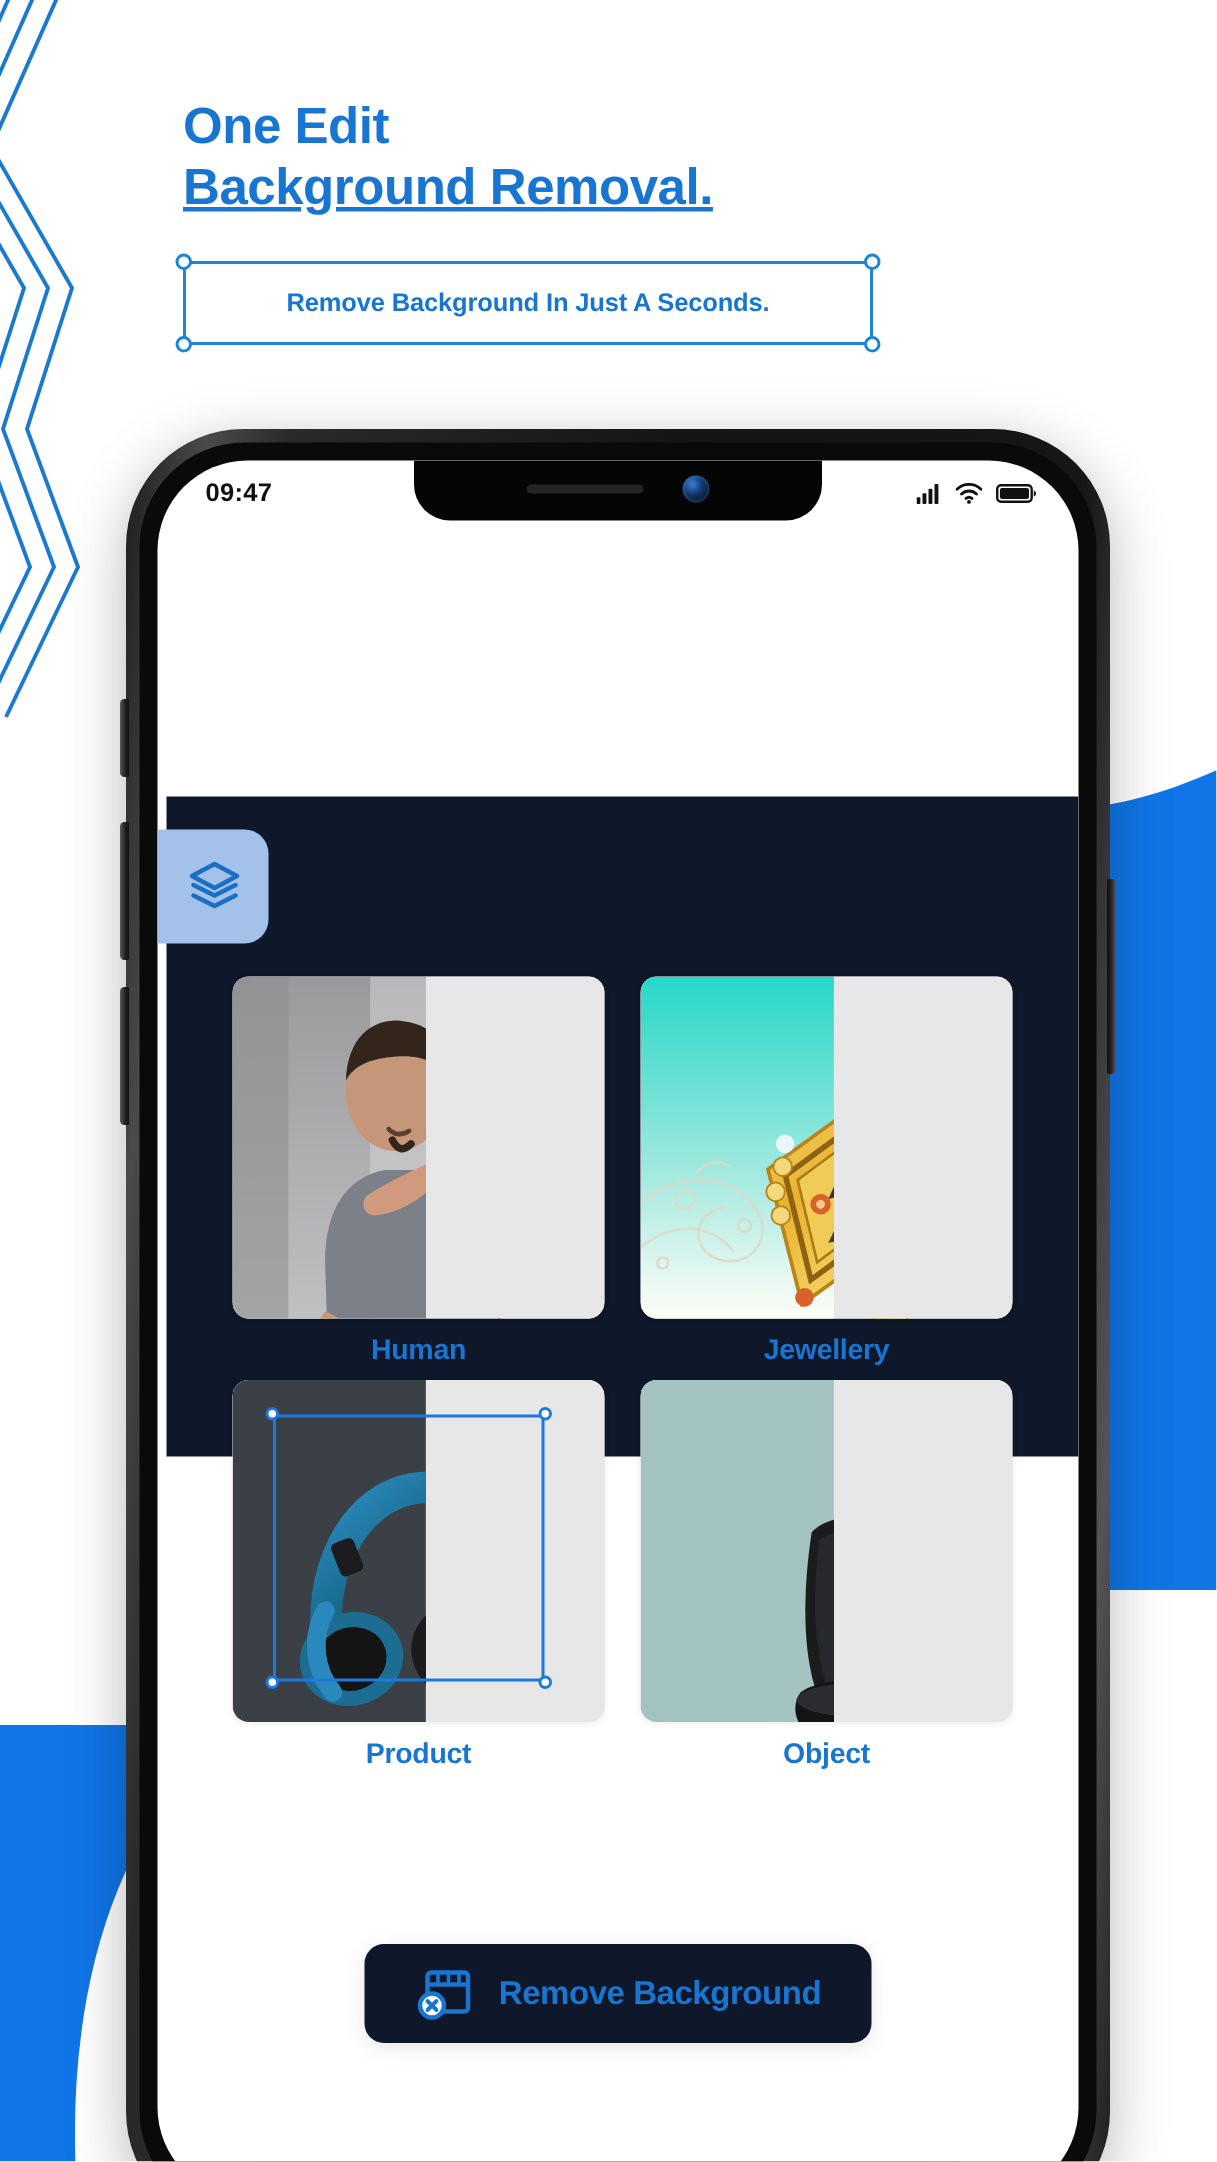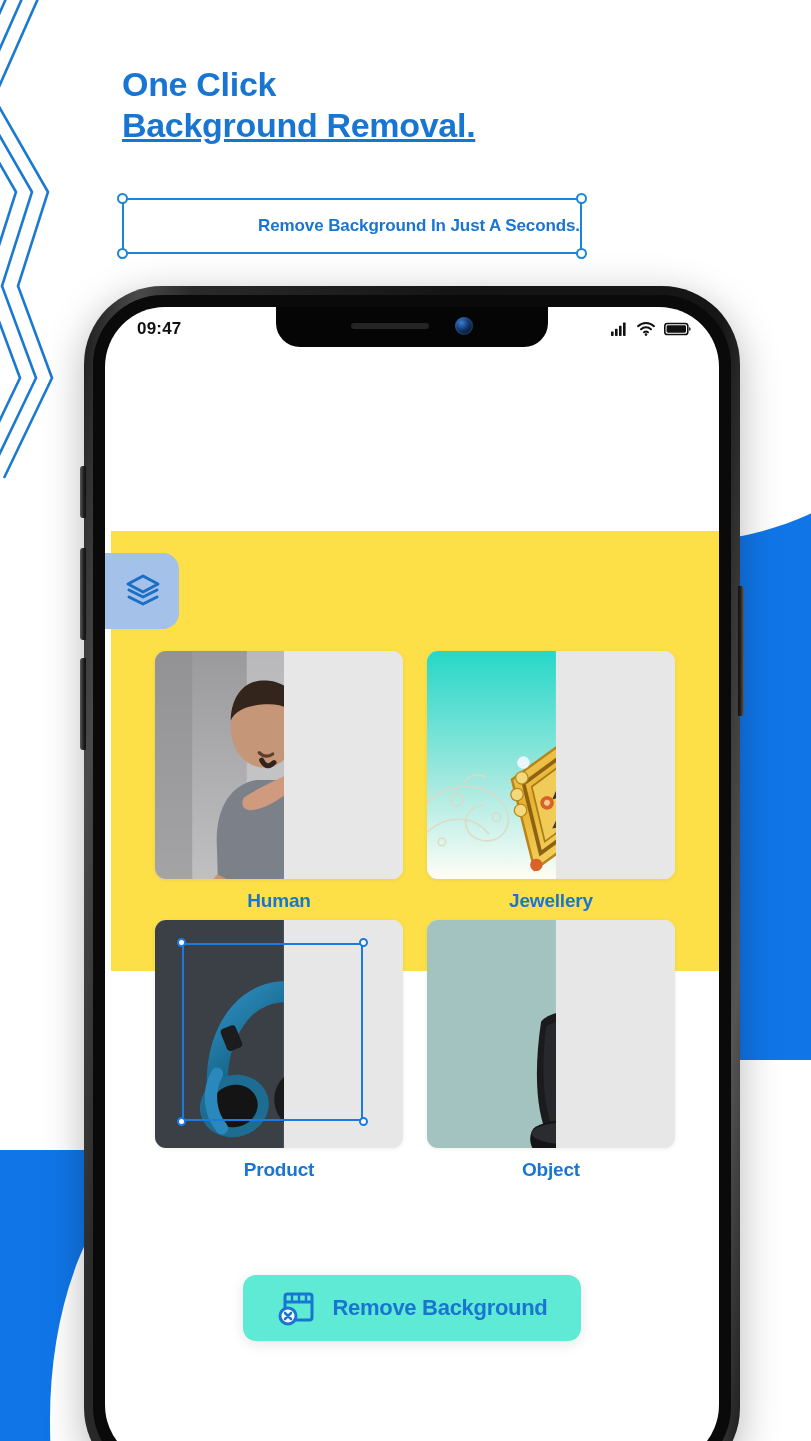--- a/index.html
+++ b/index.html
@@ -29,21 +29,21 @@
     font-weight: bold; color: #1876d2;
     letter-spacing: -0.3px;
   }
   #headline .l2 { display: block; text-decoration: underline; }
 
   #tagline-box {
     position: absolute; left: 122px; top: 174px;
     width: 460px; height: 56px;
     border: 2px solid #1b86d6;
     background: #ffffff;
-    display: flex; align-items: center; justify-content: flex-end; margin-top: 24px;
+    display: flex; align-items: center; justify-content: center;
   }
   #tagline-text {
     font-size: 17px; font-weight: bold; color: #1876d2;
     letter-spacing: -0.1px;
   }
   .handle {
     position: absolute; width: 11px; height: 11px;
     border: 2px solid #1b86d6; background: #ffffff;
     border-radius: 50%;
   }
@@ -129,21 +129,21 @@
   #screen-title {
     flex: 1; text-align: center;
     font-size: 25px; font-weight: bold; color: #3c3c3c;
     letter-spacing: -0.4px;
   }
   #hdr-right { display: flex; gap: 11px; }
 
   
   #content-panel {
     position: absolute; top: 224px; left: 6px; right: 0; height: 440px;
-    background: #fde047;
+    background: #0f172a;
   }
   #layers-tab {
     position: absolute; left: -22px; top: 22px;
     width: 90px; height: 76px;
     background: #a3c1e9; border-radius: 16px;
     display: flex; align-items: center; justify-content: flex-end;
     padding-right: 17px;
     cursor: pointer;
   }
 
@@ -174,22 +174,22 @@
   
   #product-selection {
     position: absolute; left: 11%; top: 10%; width: 73%; height: 78%;
     border: 2px solid #1b7ae0; z-index: 4;
   }
   #product-selection .handle { width: 9px; height: 9px; border-color: #1b7ae0; }
 
   
   #remove-bg-button {
     position: absolute; left: 50%; transform: translateX(-50%);
-    top: 968px; width: 338px; height: 66px;
-    background: #5eead4; border-radius: 13px;
+    top: 989px; width: 338px; height: 66px;
+    background: #0f172a; border-radius: 13px;
     box-shadow: 0 3px 14px rgba(0,0,0,.10);
     display: flex; align-items: center; justify-content: center; gap: 16px;
     cursor: pointer; border: none;
   }
   #remove-bg-label {
     font-size: 22px; font-weight: bold; color: #1876d2; letter-spacing: -0.3px;
   }
 </style>
 </head>
 <body>
@@ -203,21 +203,21 @@
     <path d="M26 20 L-60 120 L-10 212 L-60 270 L-60 10 Z" fill="#1076e8"></path>
   </svg>
   <svg class="deco" id="deco-blob-bottomleft" viewBox="0 0 400 600">
     <path d="M400 190 C300 200 250 330 250 460 C250 540 262 580 272 600 L0 600 L0 190 Z" fill="#1076e8"></path>
   </svg>
   <svg class="deco" id="deco-blob-right" viewBox="0 0 260 640">
     <path d="M0 120 C90 120 180 60 260 0 L260 640 L0 640 Z" fill="#1076e8"></path>
   </svg>
 
   <h1 id="headline">
-    <span>One Click</span>
+    <span>One Edit</span>
     <span class="l2">Background Removal.</span>
   </h1>
 
   <div id="tagline-box">
     <span id="tagline-text">Remove Background In Just A Seconds.</span>
     <span class="handle h-tl"></span>
     <span class="handle h-tr"></span>
     <span class="handle h-bl"></span>
     <span class="handle h-br"></span>
   </div>

